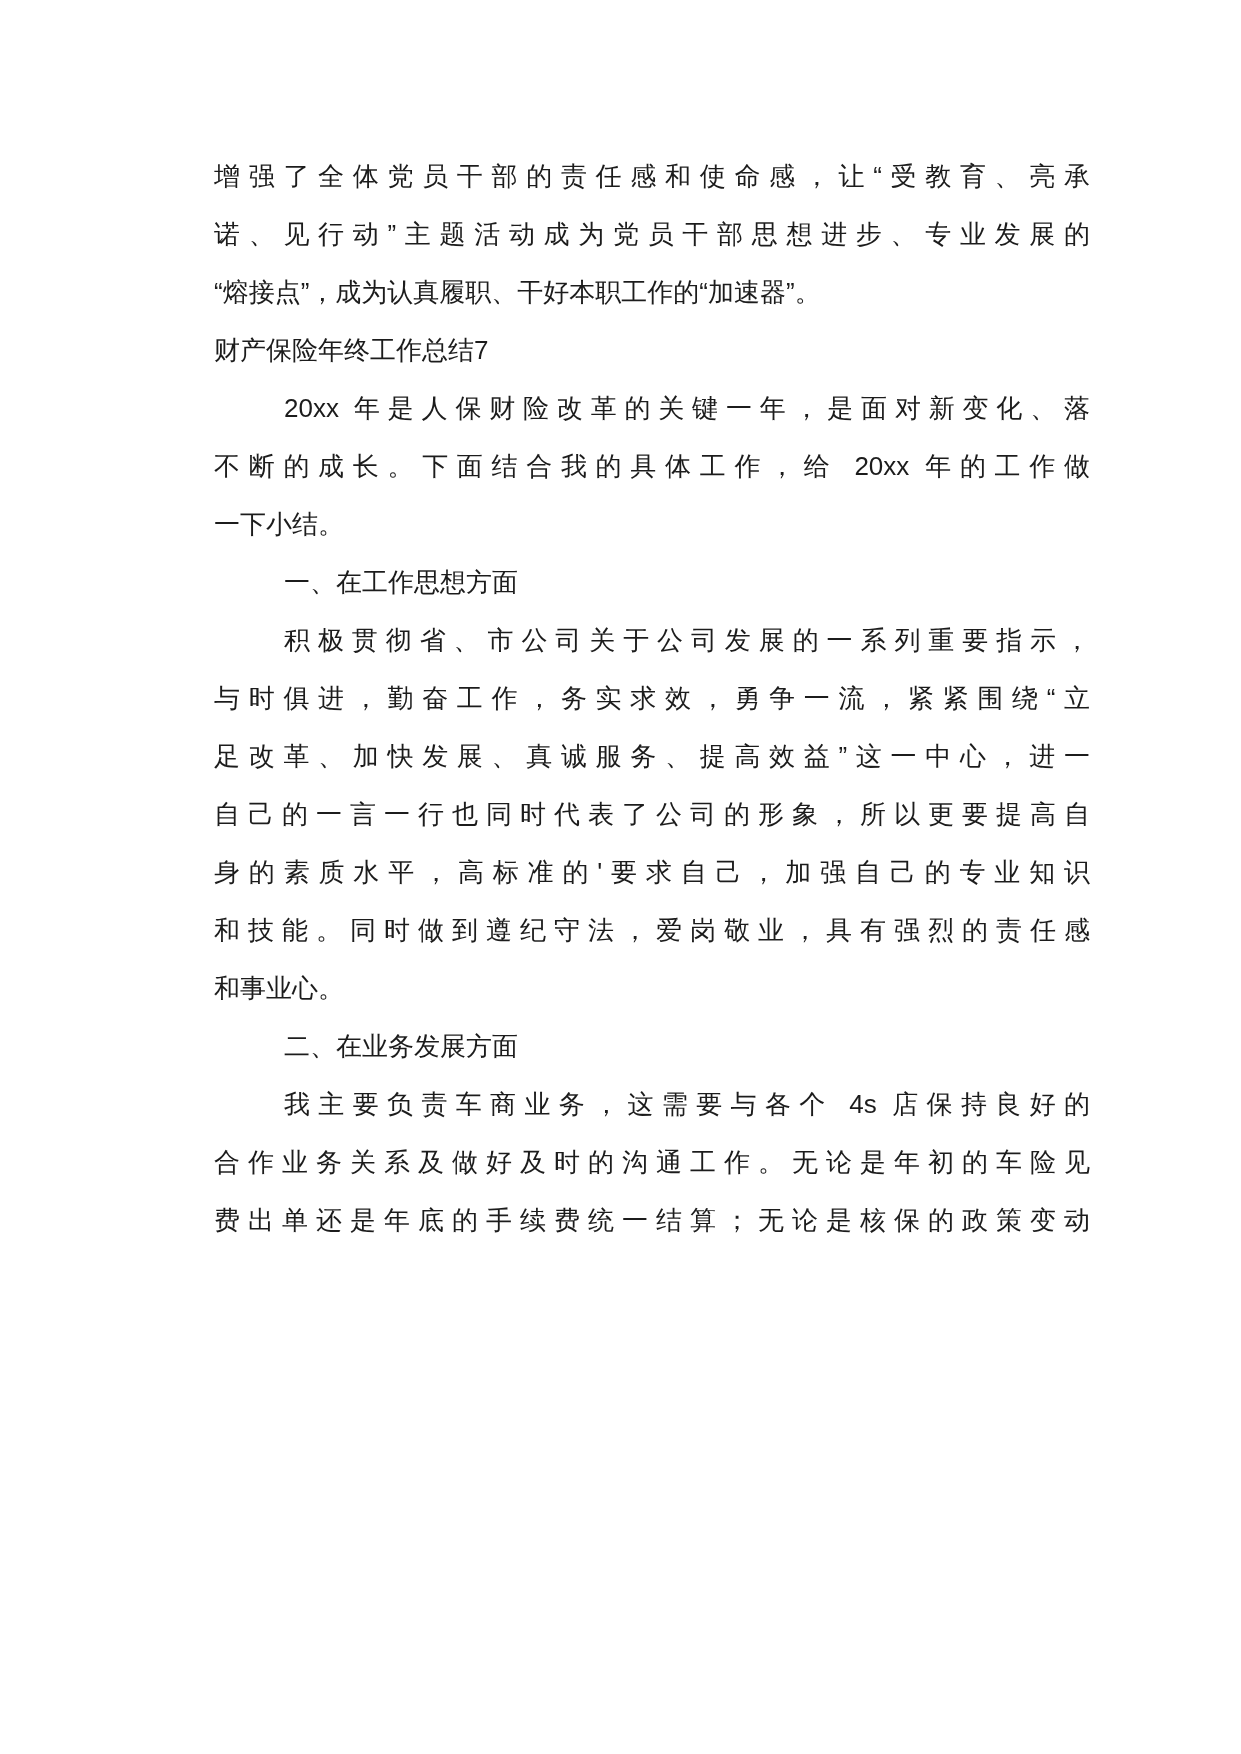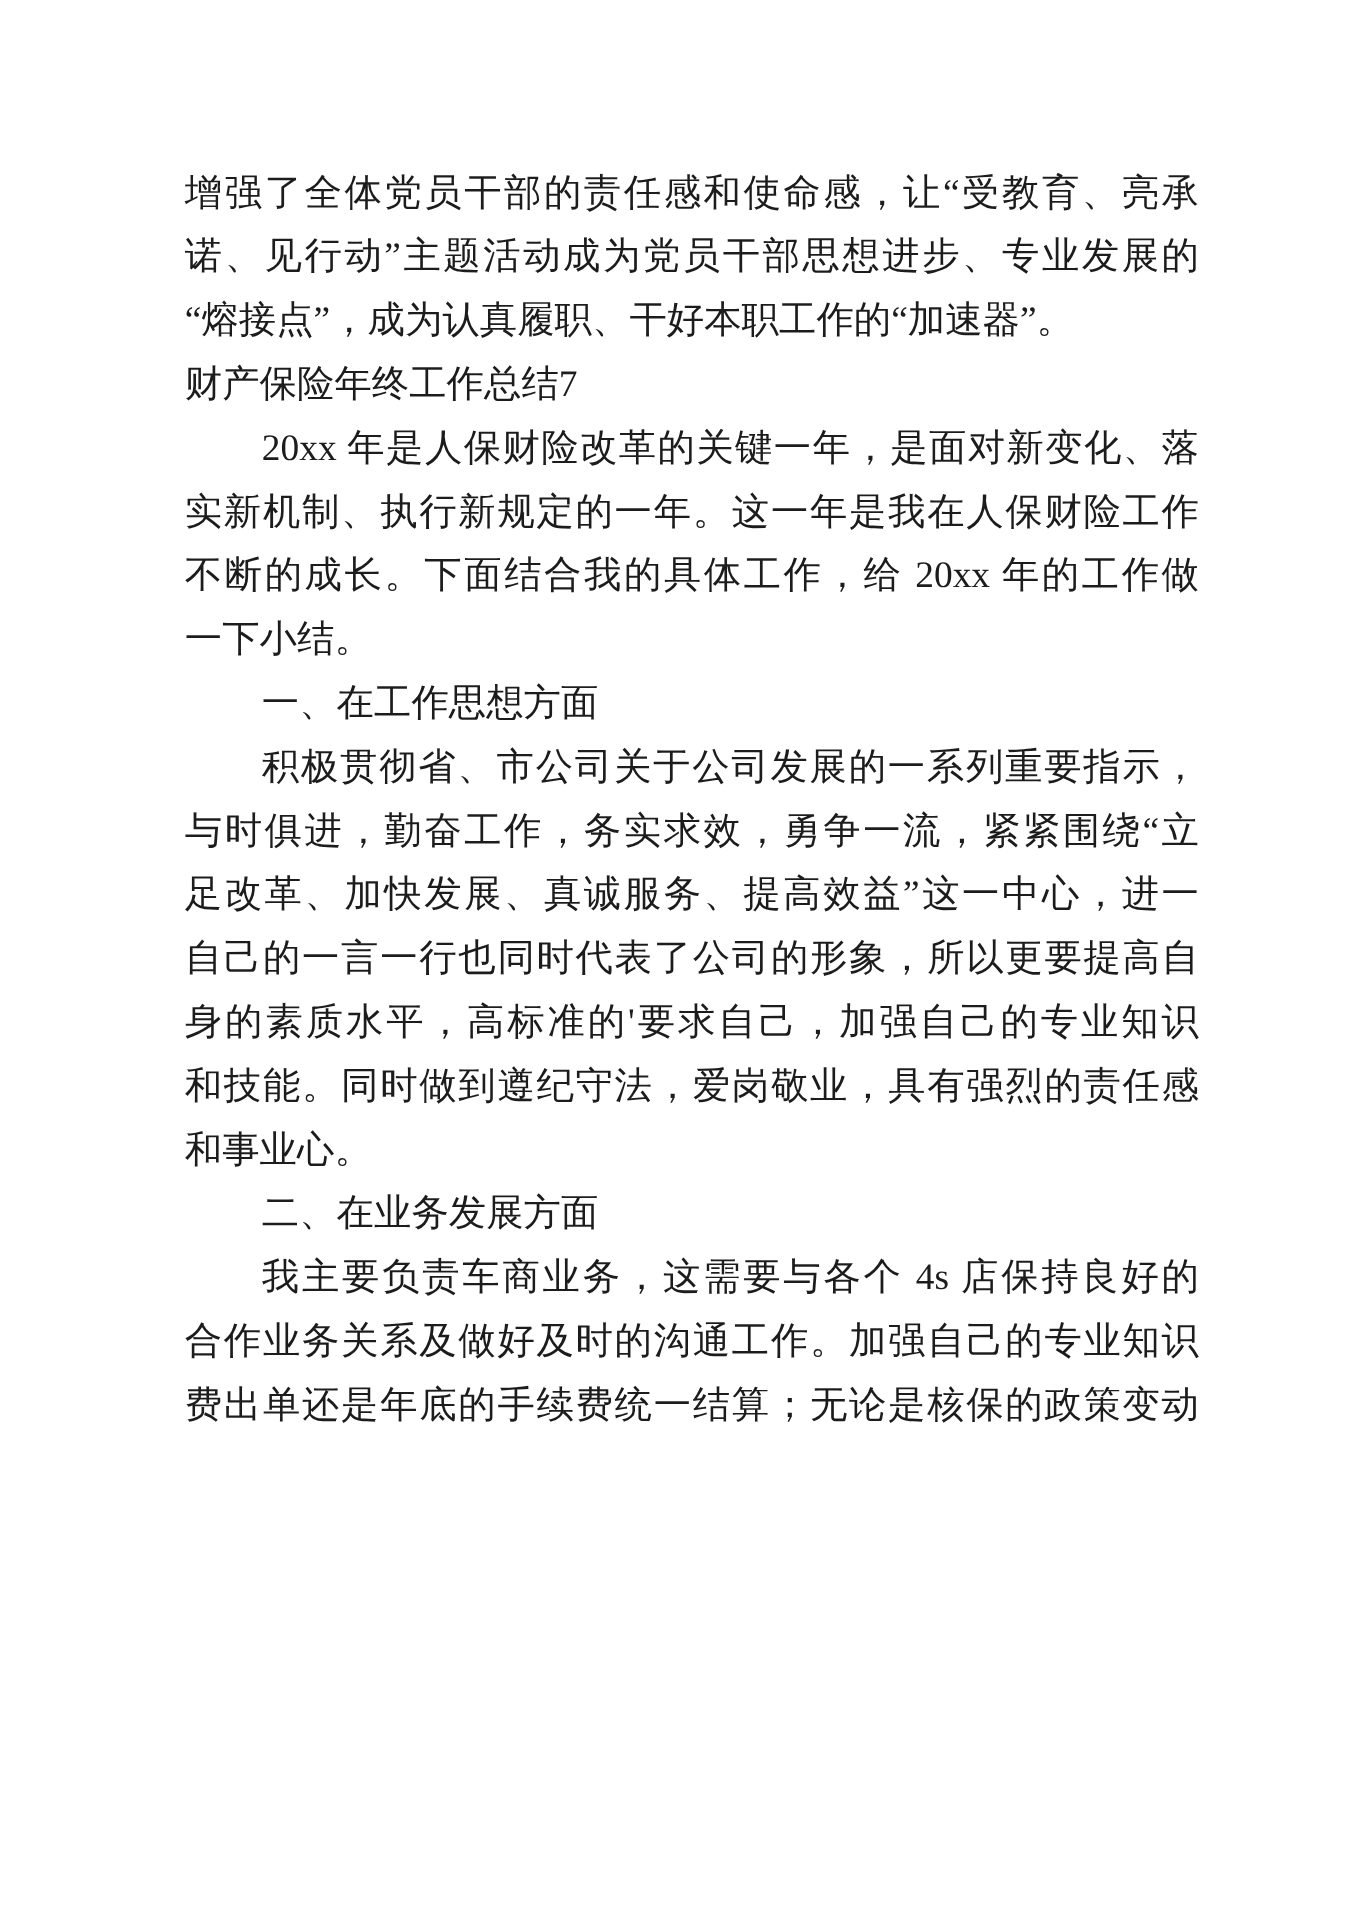--- a/index.html
+++ b/index.html
@@ -16,27 +16,28 @@
   }
   .text-block {
     position: absolute;
     left: 168px;
     top: 147px;
     width: 922px;
   }
   .line {
     height: 58px;
     line-height: 58px;
-    font-size: 34px;
-    font-family: Liberation Serif, serif;
+    font-size: 26px;
+    font-family: Liberation Sans, sans-serif;
     font-weight: 400;
     color: var(--text-color, #1c1c1c);
     text-align: left;
     white-space: nowrap;
     overflow: visible;
+    margin-left: 46px;
   }
   .line.justify {
     white-space: normal;
     text-align: justify;
     text-align-last: justify;
     text-justify: inter-character;
   }
   .line.indent {
     padding-left: 70px;
   }
@@ -44,29 +45,28 @@
 </head>
 <body>
 
 <div class="page">
   <div class="text-block" id="text-block">
       <div class="line justify">增强了全体党员干部的责任感和使命感，让“受教育、亮承</div>
       <div class="line justify">诺、见行动”主题活动成为党员干部思想进步、专业发展的</div>
       <div class="line">“熔接点”，成为认真履职、干好本职工作的“加速器”。</div>
       <div class="line">财产保险年终工作总结7</div>
       <div class="line justify indent">20xx 年是人保财险改革的关键一年，是面对新变化、落</div>
-      <div class="line justify">实新机制、执行新规定的一年。这一年是我在人保财险工作</div>
       <div class="line justify">不断的成长。下面结合我的具体工作，给 20xx 年的工作做</div>
       <div class="line">一下小结。</div>
       <div class="line indent">一、在工作思想方面</div>
       <div class="line justify indent">积极贯彻省、市公司关于公司发展的一系列重要指示，</div>
       <div class="line justify">与时俱进，勤奋工作，务实求效，勇争一流，紧紧围绕“立</div>
       <div class="line justify">足改革、加快发展、真诚服务、提高效益”这一中心，进一</div>
       <div class="line justify">自己的一言一行也同时代表了公司的形象，所以更要提高自</div>
       <div class="line justify">身的素质水平，高标准的'要求自己，加强自己的专业知识</div>
       <div class="line justify">和技能。同时做到遵纪守法，爱岗敬业，具有强烈的责任感</div>
       <div class="line">和事业心。</div>
       <div class="line indent">二、在业务发展方面</div>
       <div class="line justify indent">我主要负责车商业务，这需要与各个 4s 店保持良好的</div>
-      <div class="line justify">合作业务关系及做好及时的沟通工作。加强自己的专业知识</div>
+      <div class="line justify">合作业务关系及做好及时的沟通工作。无论是年初的车险见</div>
       <div class="line justify">费出单还是年底的手续费统一结算；无论是核保的政策变动</div>
     </div>
 </div>
 
 </body></html>

